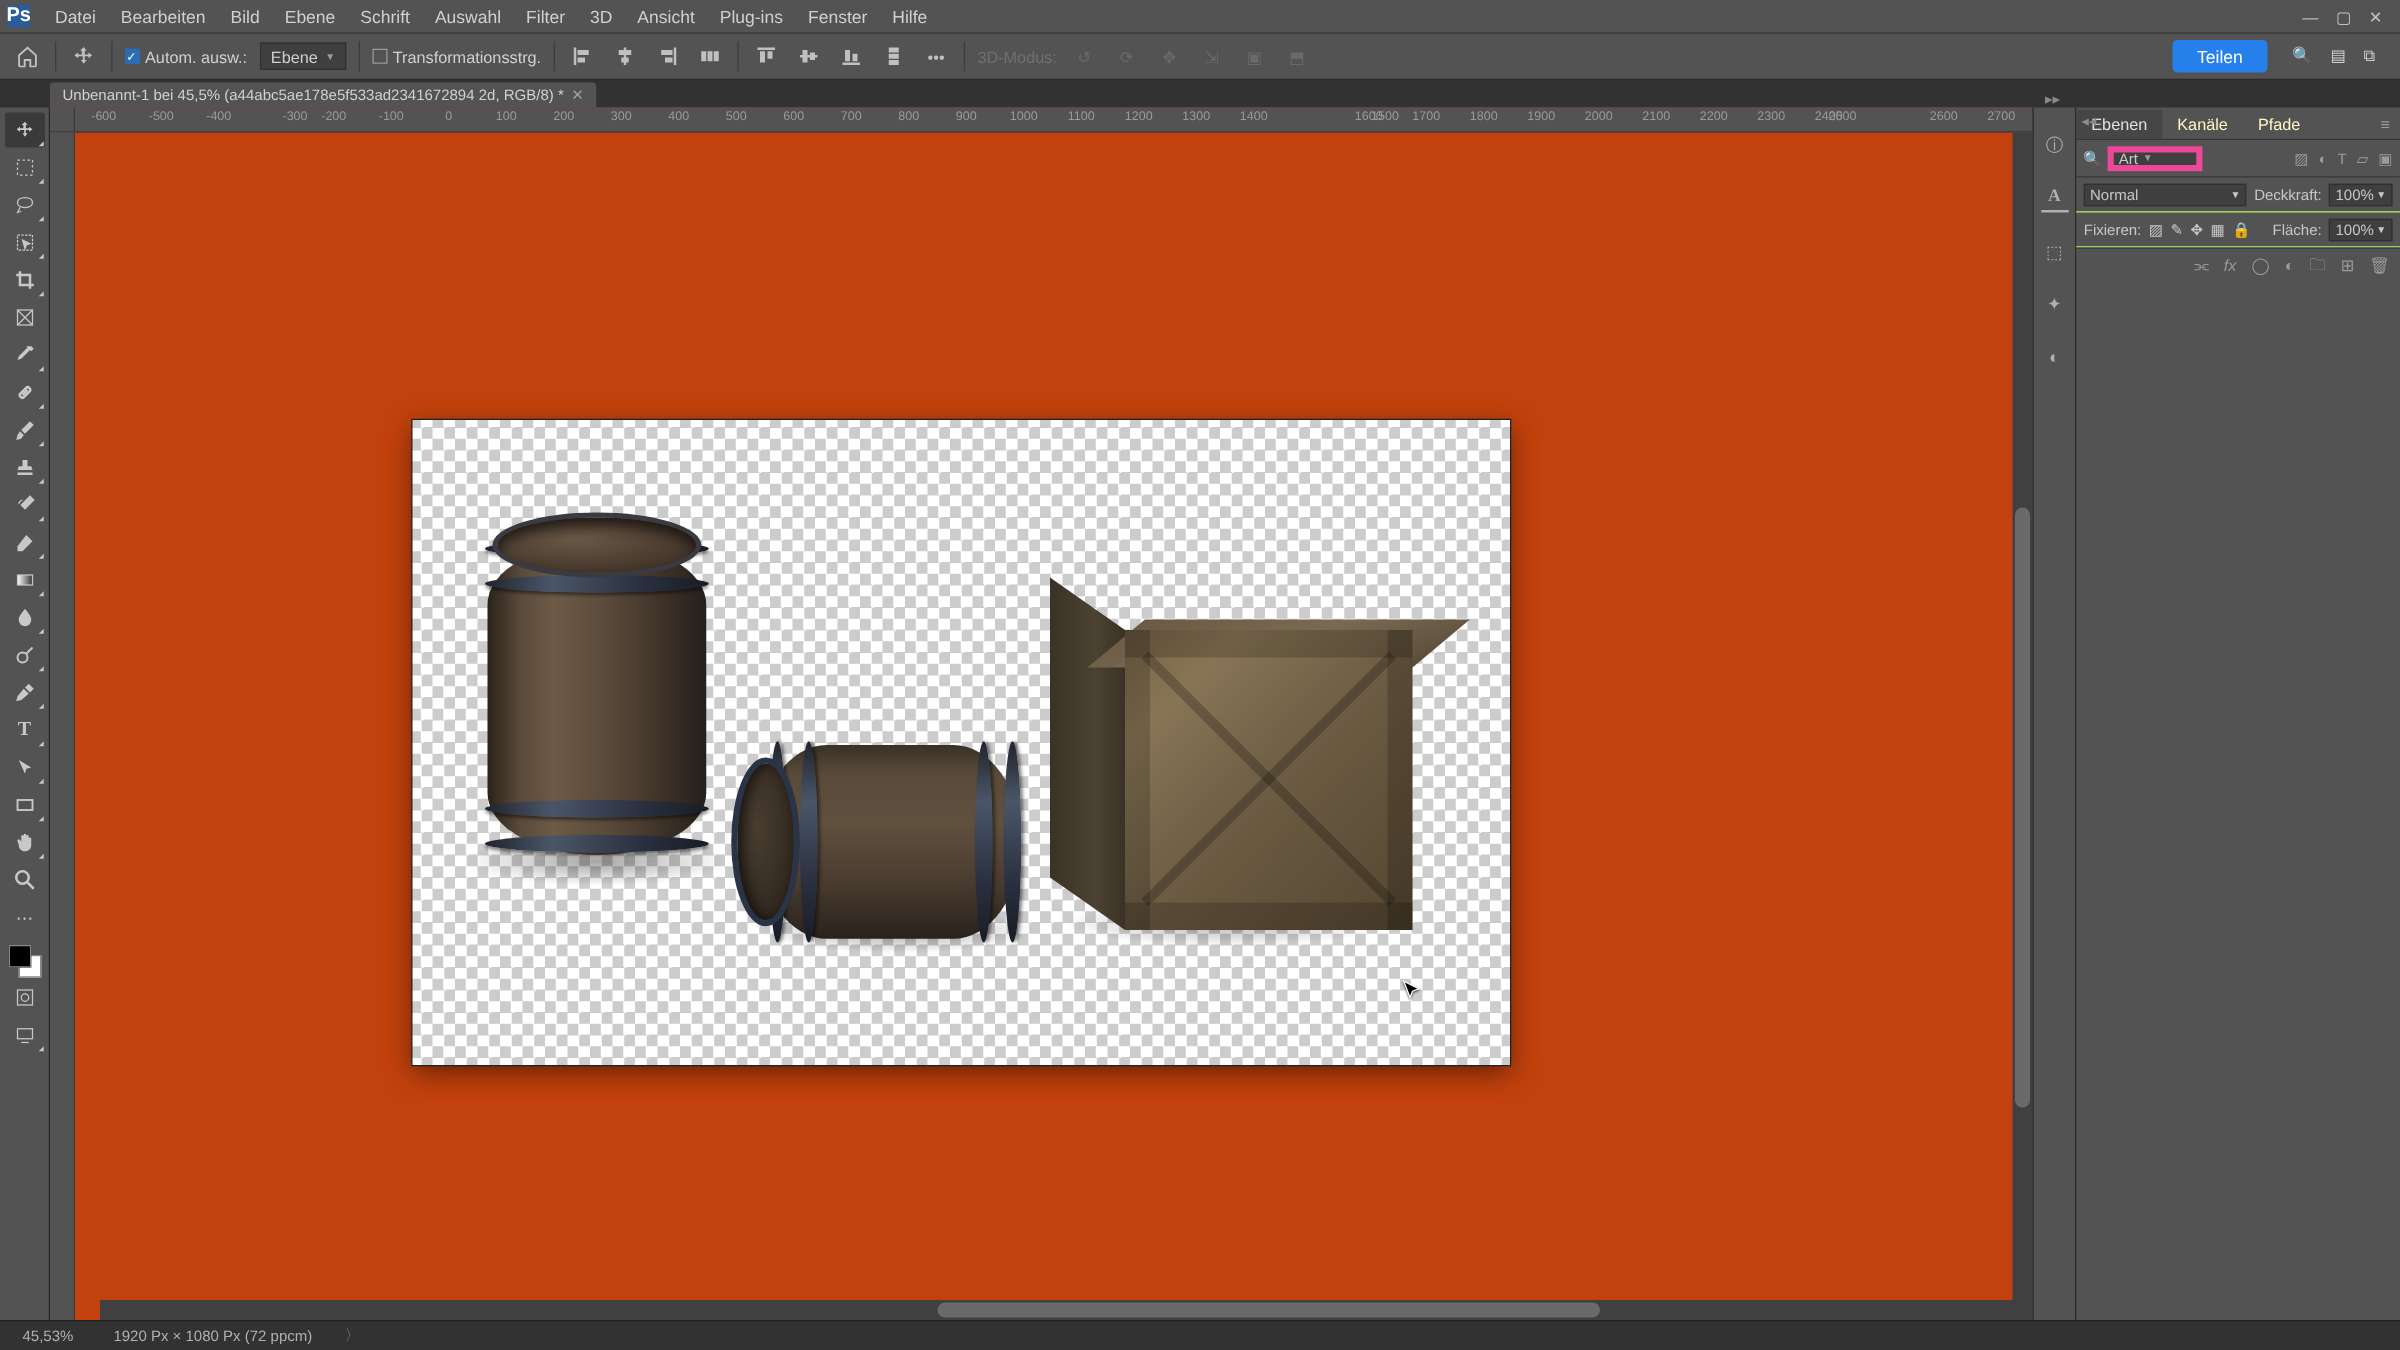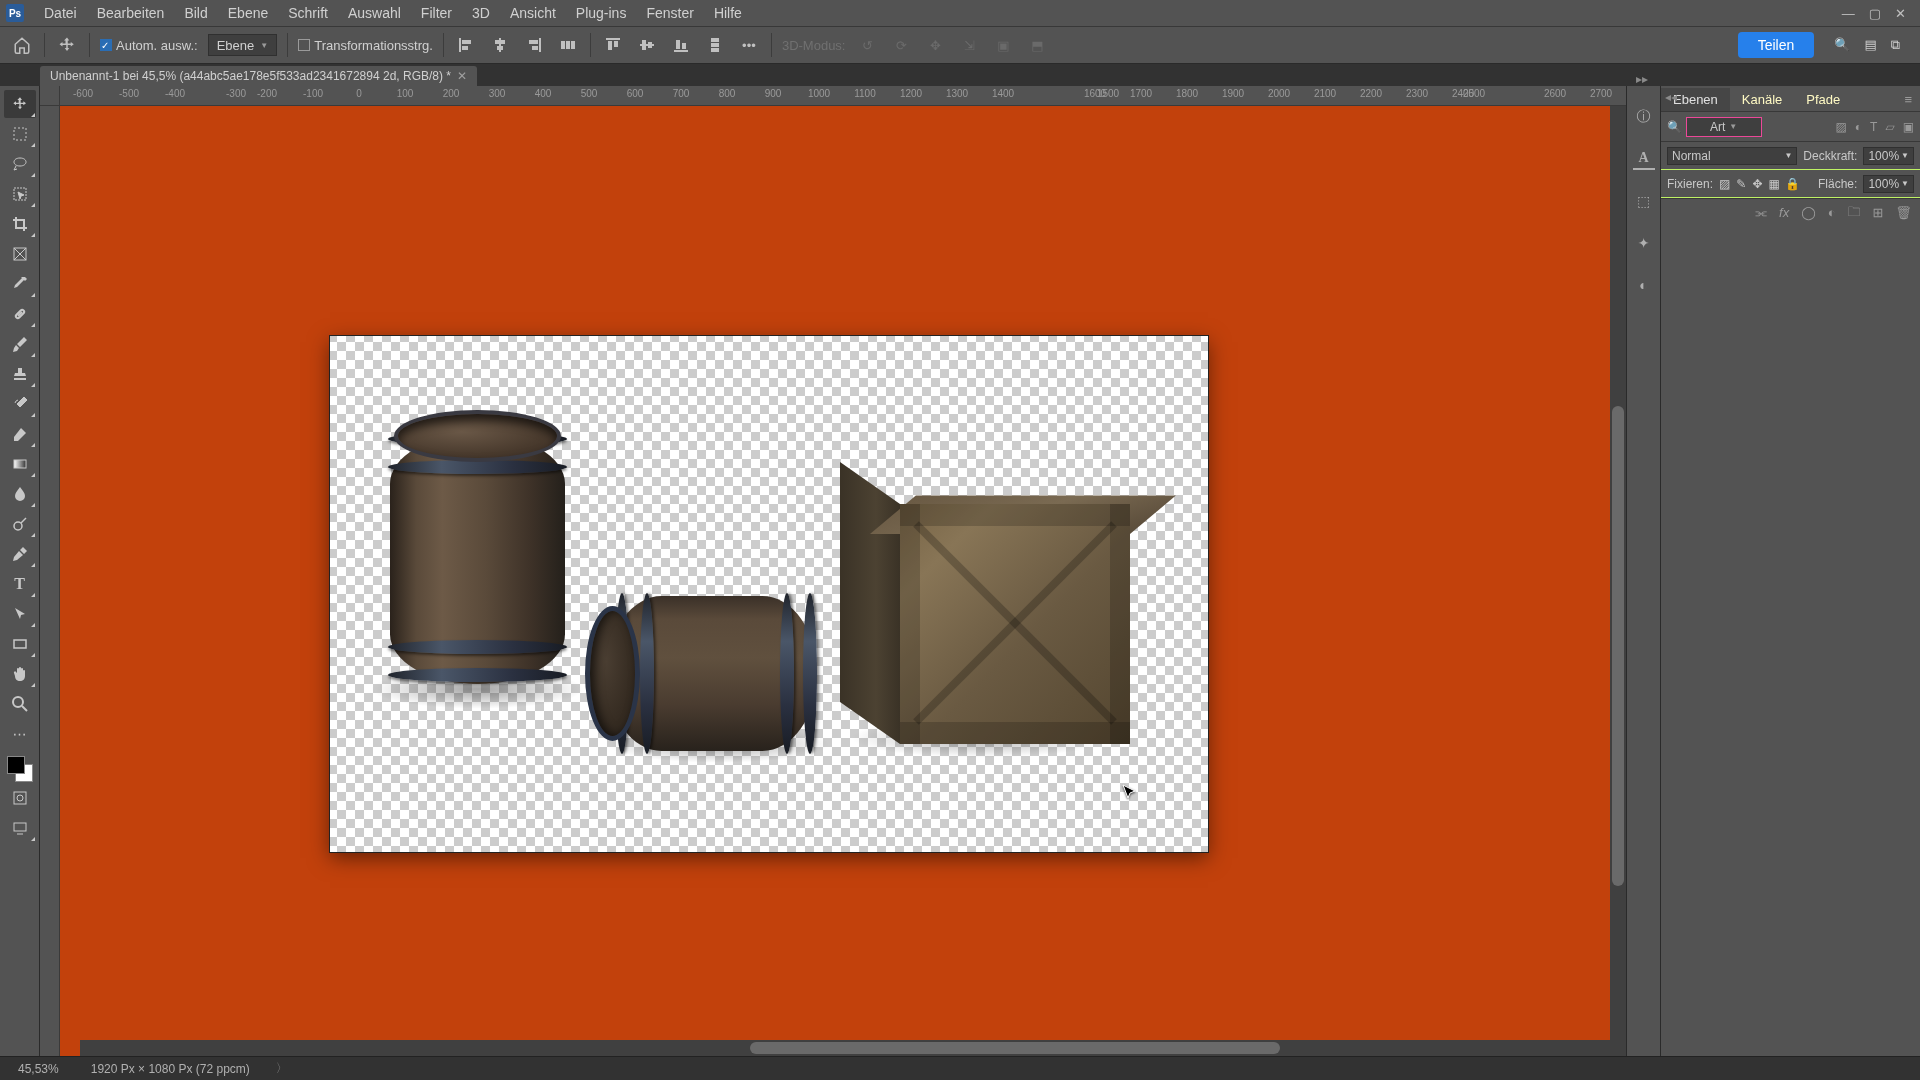--- a/index.html
+++ b/index.html
@@ -1,20 +1,20 @@
 <!DOCTYPE html>
 <html><head>
 <meta charset="utf-8">
 <style>
 * { margin:0; padding:0; box-sizing:border-box; font-family:"Segoe UI",Tahoma,sans-serif; user-select:none; }
 html,body { width:1920px; height:1080px; background:#323232; color:#c8c8c8; font-size:14px; overflow:hidden; }
 
 
 .menubar { height:26px; background:#535353; display:flex; align-items:center; padding:0 6px; gap:0; font-size:14px; }
-.ps-logo { width:18px; height:18px; background:#2a5c99; color:#fff; font-size:10px; font-weight:bold; display:flex; align-items:center; justify-content:center; margin-right:10px; border-radius:2px; }
+.ps-logo { width:18px; height:18px; background:#2a5c99; color:#fff; font-size:16px; font-weight:bold; display:flex; align-items:center; justify-content:center; margin-right:10px; border-radius:2px; }
 .menubar .menu-item { padding:3px 10px; cursor:default; color:#d0d0d0; }
 .win-controls { margin-left:auto; display:flex; gap:14px; padding-right:8px; color:#c0c0c0; font-size:13px; }
 
 
 .options-bar { height:38px; background:#535353; border-top:1px solid #383838; border-bottom:1px solid #2a2a2a; display:flex; align-items:center; padding:0 10px; gap:10px; font-size:13px; color:#d0d0d0; }
 .options-bar .sep { width:1px; height:24px; background:#3c3c3c; }
 .ob-check { display:flex; align-items:center; gap:4px; }
 .ob-check .box { width:12px; height:12px; border:1px solid #9a9a9a; background:#535353; }
 .ob-check.on .box { background:#2a6db4; border-color:#2a6db4; }
 .ob-check.on .box::after { content:"✓"; color:#fff; font-size:10px; position:relative; top:-3px; left:0; }
@@ -86,21 +86,21 @@
 
 .dock { width:34px; background:#535353; border-left:1px solid #2a2a2a; display:flex; flex-direction:column; align-items:center; gap:20px; padding-top:20px; position:relative; }
 .dock .dk { width:22px; height:22px; display:flex; align-items:center; justify-content:center; color:#b0b0b0; }
 
 
 .panel { width:260px; background:#535353; border-left:1px solid #2a2a2a; display:flex; flex-direction:column; }
 .p-tabs { height:26px; display:flex; align-items:flex-end; border-bottom:1px solid #383838; font-size:13px; position:relative; }
 .p-tab { padding:4px 12px; color:#fef9c3; }
 .p-tab.active { color:#e0e0e0; background:#464646; }
 .p-search { height:30px; display:flex; align-items:center; padding:0 6px; gap:4px; border-bottom:1px solid #383838; }
-.p-search .field { display:flex; align-items:center; gap:4px; background:#3f3f3f; border:1px solid #ec4899; height:20px; padding:0 23px; font-size:12px; width:76px; }
+.p-search .field { display:flex; align-items:center; gap:4px; background:#3f3f3f; border:5px solid #ec4899; height:20px; padding:0 4px; font-size:12px; width:76px; }
 .p-search .caret { font-size:8px; color:#9a9a9a; }
 .p-search .sicons { margin-left:auto; display:flex; gap:8px; color:#9a9a9a; font-size:12px; }
 .p-row { height:28px; display:flex; align-items:center; padding:0 6px; gap:6px; border-bottom:1px solid #bef264; font-size:12px; }
 .p-row .field-sm { background:#3f3f3f; border:1px solid #303030; height:18px; padding:0 4px; display:flex; align-items:center; gap:2px; }
 .layer-list { flex:1; overflow:auto; }
 .layer { height:30px; display:flex; align-items:center; padding:0 4px; gap:6px; font-size:12px; color:#c8c8c8; }
 .layer.sel { background:#4a6a8f; color:#fff; }
 .layer .eye { width:16px; text-align:center; color:#c8c8c8; }
 .layer .thumb { width:34px; height:24px; background:repeating-conic-gradient(#fff 0 25%, #ccc 0 50%) 50%/6px 6px; border:1px solid #888; position:relative; }
 .layer .thumb::after { content:""; position:absolute; inset:3px; background:radial-gradient(circle at 40% 40%, #7a5c3a 0%, #4a3a28 60%, transparent 100%); }

